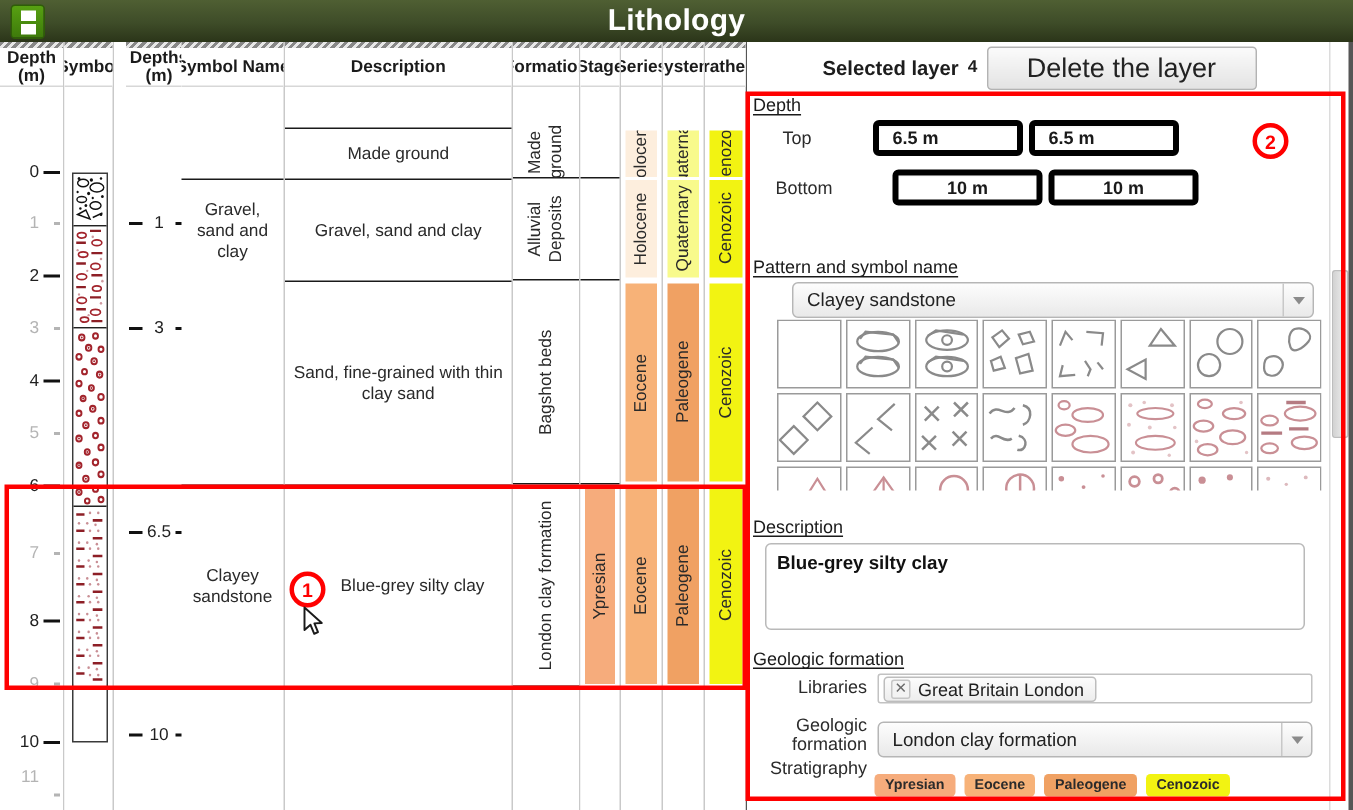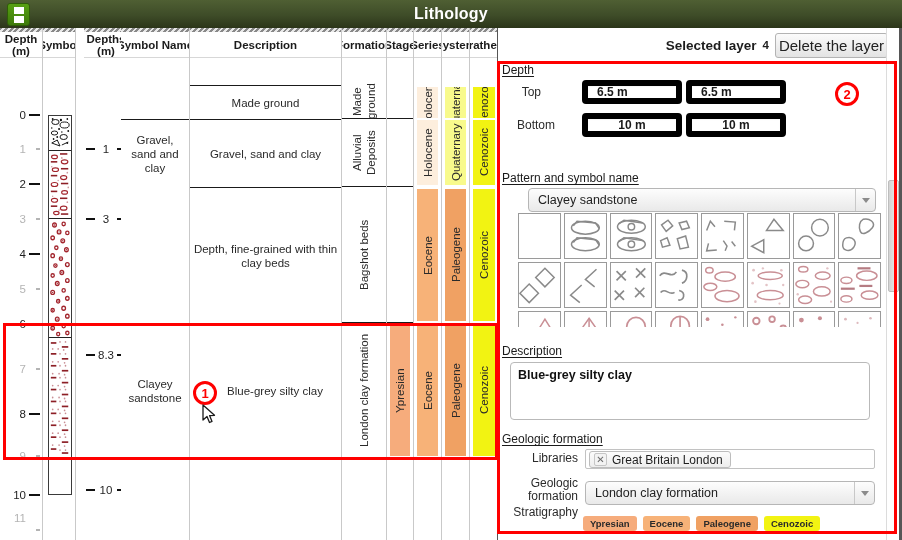--- a/index.html
+++ b/index.html
@@ -14,21 +14,21 @@
 
   
   #titlebar {
     position: absolute; left: 0; top: 0; width: 902px; height: 28px;
     background: linear-gradient(to bottom, #4f5f33 0%, #3e4c28 55%, #2b3519 100%);
     color: #fff;
   }
   #titlebar .tb-title {
     position: absolute; left: 0; top: 0; width: 902px; height: 28px;
     line-height: 28px; text-align: center;
-    font-size: 16px; font-weight: bold; color: #ffffff;
+    font-size: 20px; font-weight: bold; color: #ffffff;
     letter-spacing: .2px;
   }
   #app-icon {
     position: absolute; left: 7px; top: 3px; width: 23px; height: 23px;
     background: linear-gradient(to bottom,#57a012,#3e7a0b);
     border: 1px solid #2f5d08; border-radius: 3px;
   }
   #app-icon i {
     position: absolute; left: 6px; width: 10px; background: #fff; display:block;
   }
@@ -117,46 +117,46 @@
     overflow: hidden; white-space: nowrap;
   }
 
   
   #panel {
     position: absolute; left: 498px; top: 28px; width: 404px; height: 512px;
     background: #fff; overflow: hidden;
   }
   #panel-head {
     position: absolute; left: 0; top: 4px; width: 390px; height: 26px;
-    display: flex; align-items: center; justify-content: flex-end; gap: 6px;
+    display: flex; align-items: center; justify-content: center; gap: 6px;
   }
   #sel-layer-text { font-size: 13.5px; font-weight: bold; color: #1d1d1d; }
   #sel-layer-num  { font-size: 11.5px; font-weight: bold; color: #1d1d1d; }
   #del-btn {
-    font-size: 15px; color: #222; padding: 3px 3px;
+    font-size: 18px; color: #222; padding: 3px 26px;
     background: linear-gradient(to bottom,#fbfbfb,#e3e3e3);
     border: 1px solid #b3b3b3; border-radius: 3px;
     font-family: "Liberation Sans", sans-serif;
   }
 
   .sec-label {
     position: absolute; font-size: 12px; color: #1a1a1a;
     text-decoration: underline; text-underline-offset: 2px;
   }
   .fld-label {
     position: absolute; font-size: 12px; color: #2b2b2b;
     text-align: right; line-height: 13px;
   }
   .txtbox {
-    position: absolute; background: #fff; border: 6px solid #000000;
+    position: absolute; background: #fff; border: 4px solid #000000;
     border-radius: 4px; font-size: 12px; font-weight: bold; color: #1a1a1a;
     display: flex; align-items: center; padding: 0 9px;
     box-shadow: inset 0 1px 1px rgba(0,0,0,.04);
   }
-  .txtbox.ctr { justify-content: center; }
+  .txtbox.ctr { justify-content: center; margin-left: 13px; }
 
   .combo {
     position: absolute; height: 24px;
     background: linear-gradient(to bottom,#fdfdfd,#e9e9e9);
     border: 1px solid #b6b6b6; border-radius: 4px;
     display: flex; align-items: center;
     font-size: 12.5px; color: #222; padding-left: 9px;
   }
   .combo .arrowbox {
     position: absolute; right: 0; top: 0; bottom: 0; width: 20px;
@@ -489,21 +489,21 @@
       <div class="colbody">
         <div class="bnd-dash-l" style="top:91px;"></div>
         <div class="bnd-label" style="top:91px;">1</div>
         <div class="bnd-dash-r" style="top:91px;"></div>
 
         <div class="bnd-dash-l" style="top:161px;"></div>
         <div class="bnd-label" style="top:161px;">3</div>
         <div class="bnd-dash-r" style="top:161px;"></div>
 
         <div class="bnd-dash-l" style="top:297px;"></div>
-        <div class="bnd-label" style="top:297px;">8.3</div>
+        <div class="bnd-label" style="top:297px;">6.5</div>
         <div class="bnd-dash-r" style="top:297px;"></div>
 
         <div class="bnd-dash-l" style="top:432px;"></div>
         <div class="bnd-label" style="top:432px;">10</div>
         <div class="bnd-dash-r" style="top:432px;"></div>
       </div>
     </div>
 
     <div class="col" style="left:121px; width:69px;">
       <div class="colhead">Symbol Name</div>
@@ -512,21 +512,21 @@
         <div class="cell" style="top:265px; height:135px;">Clayey sandstone</div>
         <div class="cell noborder" style="top:400px; height:82px; border-top:1px solid #1a1a1a;"></div>
       </div>
     </div>
 
     <div class="col" style="left:190px; width:152px;">
       <div class="colhead">Description</div>
       <div class="colbody">
         <div class="cell" style="top:27px; height:34px;">Made ground</div>
         <div class="cell" style="top:61px; height:68px;">Gravel, sand and clay</div>
-        <div class="cell" style="top:129px; height:136px;">Depth, fine-grained with thin clay beds</div>
+        <div class="cell" style="top:129px; height:136px;">Sand, fine-grained with thin clay sand</div>
         <div class="cell" style="top:265px; height:135px; padding-left:22px;">Blue-grey silty clay</div>
         <div class="cell noborder" style="top:400px; height:82px; border-top:1px solid #1a1a1a;"></div>
       </div>
     </div>
 
     <div class="col" style="left:342px; width:45px;">
       <div class="colhead">Formation</div>
       <div class="colbody">
         <div class="cell vert wrapv" style="top:27px; height:34px;">Made ground</div>
         <div class="cell vert" style="top:61px; height:68px;">

